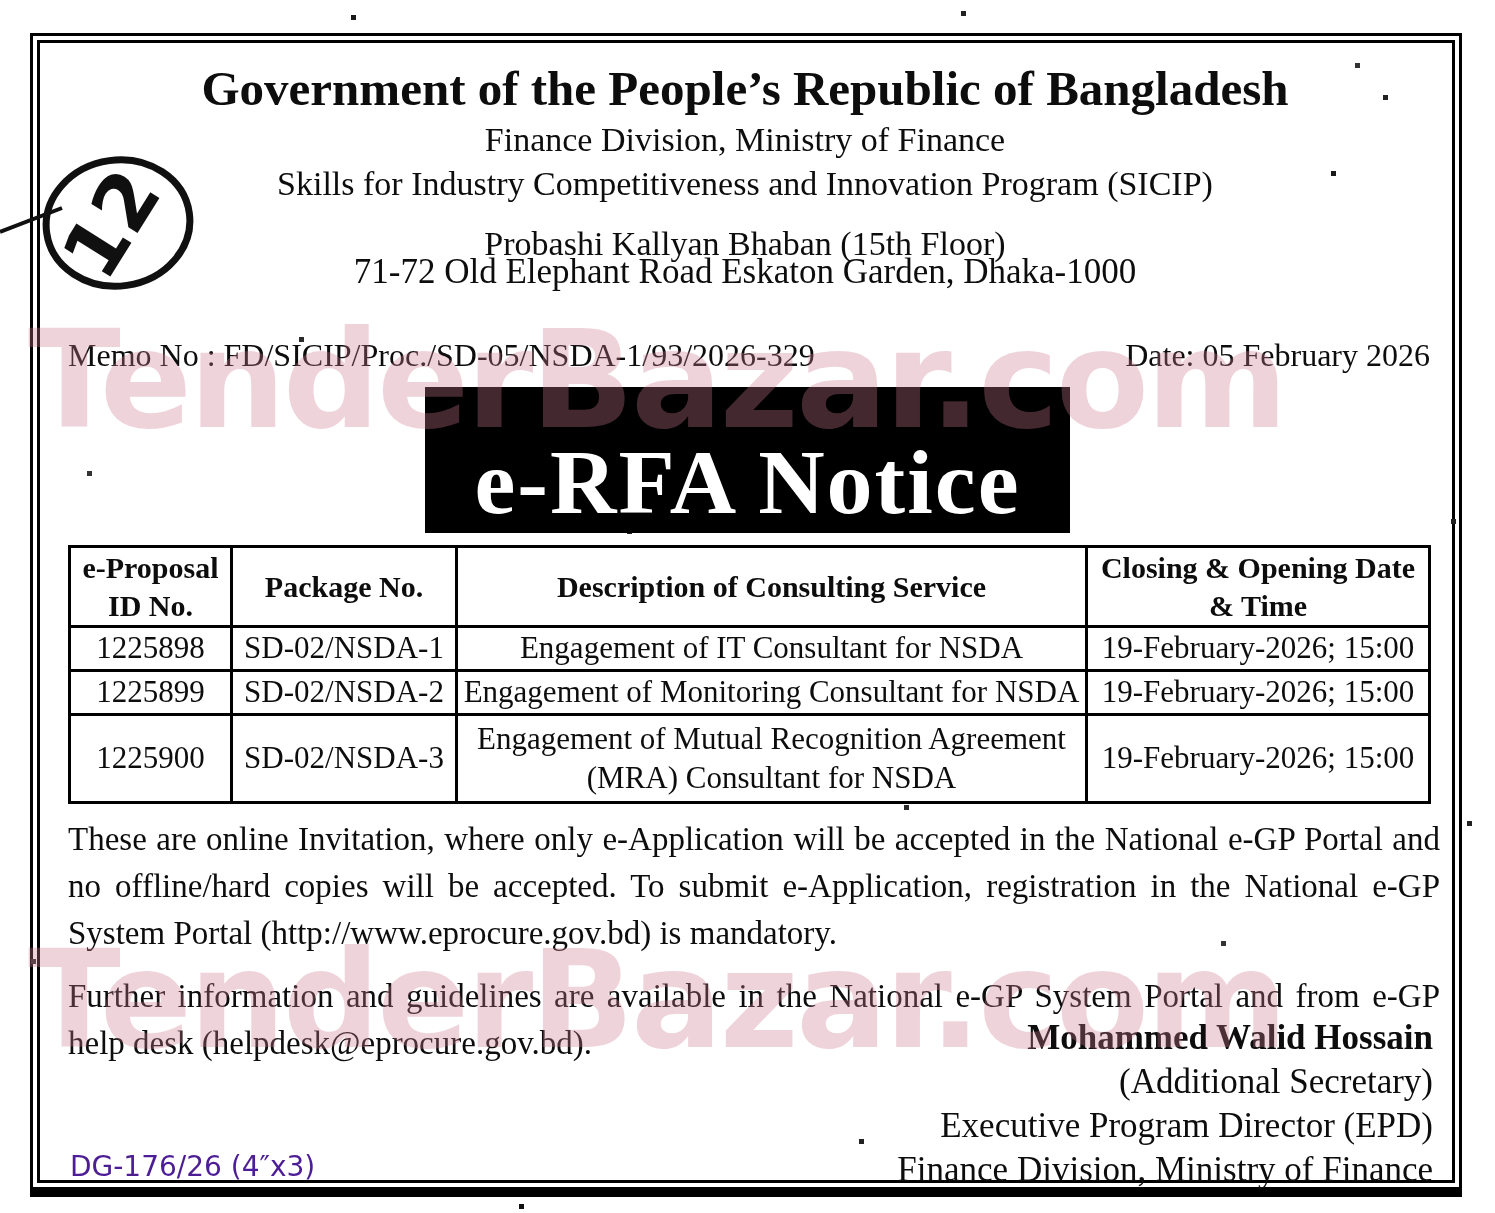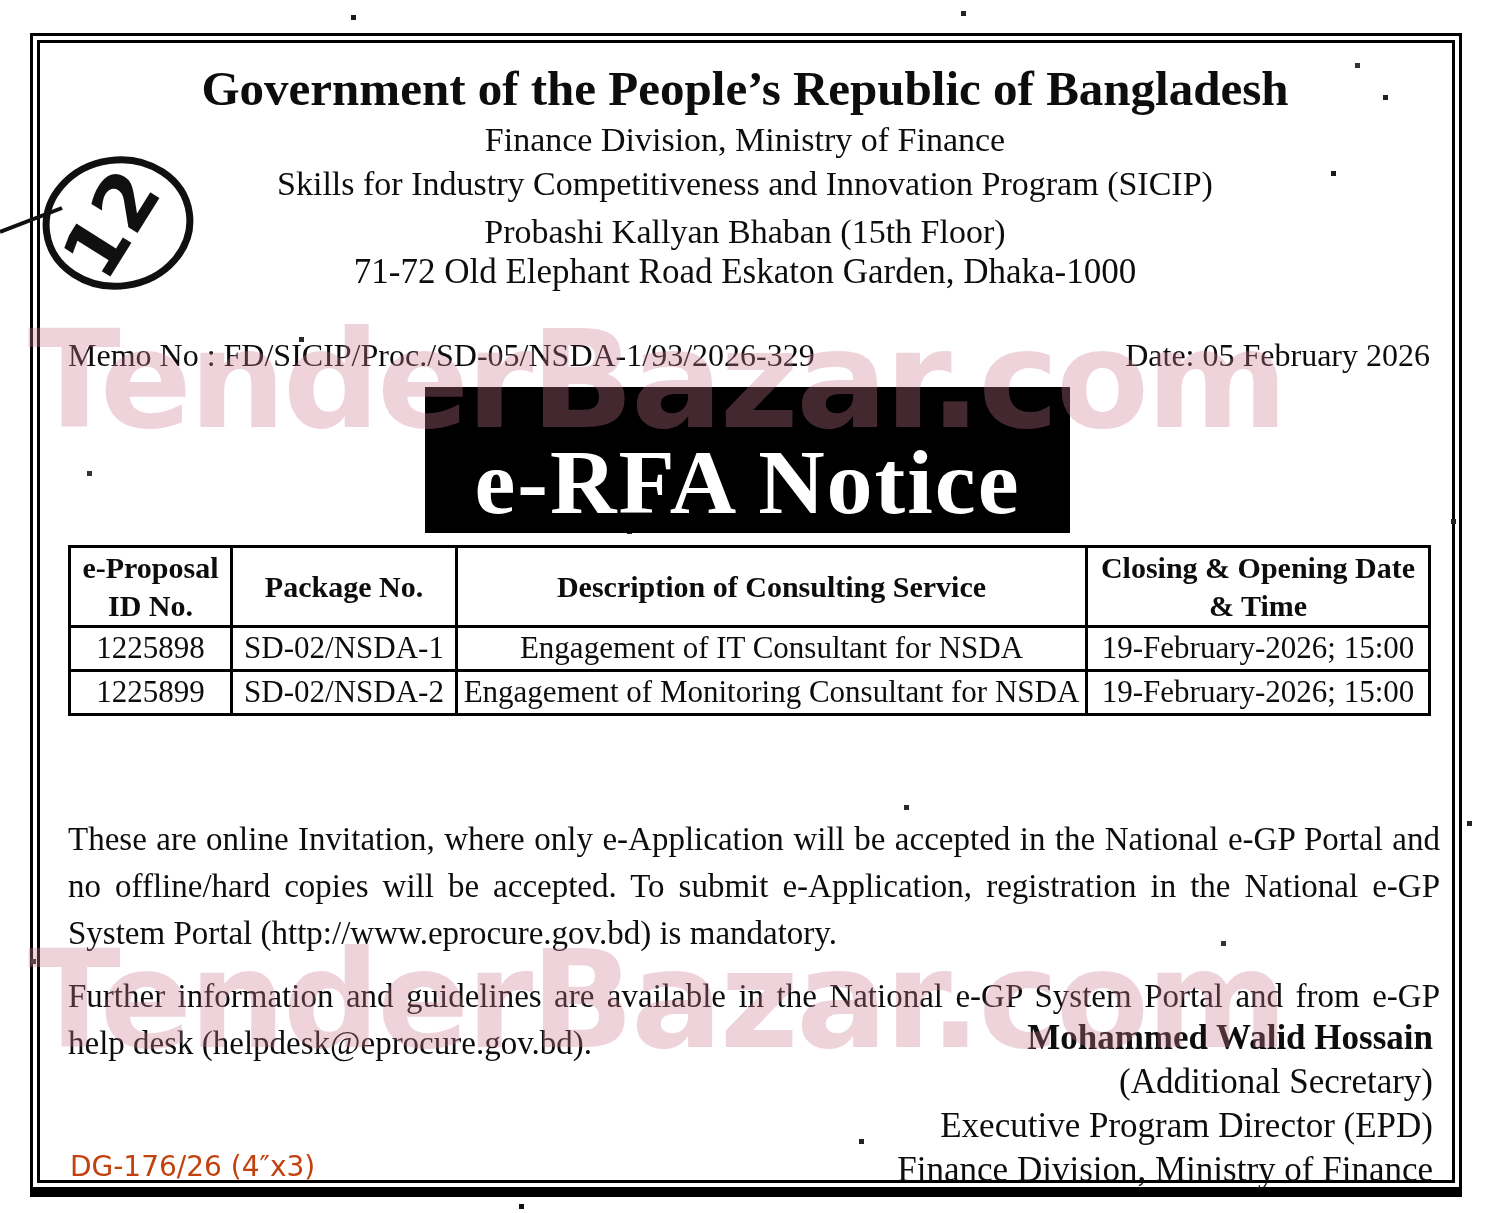--- a/index.html
+++ b/index.html
@@ -26,21 +26,21 @@
     color:rgba(205,122,146,0.33); white-space:nowrap;
     z-index:5; pointer-events:none;
   }
   .wm1 { top:312px; }
   .wm2 { top:932px; }
   
   .hline { position:absolute; left:45px; width:1400px; text-align:center; }
   .h-org      { top:60px;  font-size:49px; font-weight:bold; letter-spacing:0px; }
   .h-division { top:121px; font-size:34px; }
   .h-program  { top:165px; font-size:34px; }
-  .h-building { top:213px; font-size:34px; }
+  .h-building { top:225px; font-size:34px; }
   .h-address  { top:252px; font-size:35px; }
   .h-website  { top:295px; font-size:33px; }
   
   .memo-row {
     position:absolute; left:68px; top:337px; width:1362px;
     display:flex; justify-content:space-between; font-size:32px;
   }
   
   .banner {
     position:absolute; left:425px; top:387px; width:645px; height:146px;
@@ -75,21 +75,21 @@
   .body-text p + p { margin-top:16px; }
   
   .signature {
     position:absolute; right:62px; top:1016px; width:590px;
     text-align:right; font-size:35px; line-height:44px; z-index:1;
   }
   .signature .sig-name { font-weight:bold; }
   
   .dg-code {
     position:absolute; left:70px; top:1150px;
-    font-family:"DejaVu Sans", sans-serif; font-size:28px; color:#c2410c;
+    font-family:"DejaVu Sans", sans-serif; font-size:28px; color:#4c1d95;
   }
   
   .annotation { position:absolute; left:0px; top:150px; width:230px; height:180px; z-index:3; }
   .annotation text {
     font-family:"DejaVu Sans", sans-serif; font-size:78px; font-weight:bold; fill:#101010;
   }
   
   .specks {
     position:absolute; left:0; top:0; width:3px; height:3px; background:transparent;
     box-shadow: 352px 16px 0 1px #1a1a1a, 962px 12px 0 1px #222,
@@ -152,20 +152,26 @@
       <td>SD-02/NSDA-1</td>
       <td>Engagement of IT Consultant for NSDA</td>
       <td>19-February-2026; 15:00</td>
     </tr>
     <tr class="r2">
       <td>1225899</td>
       <td>SD-02/NSDA-2</td>
       <td>Engagement of Monitoring Consultant for NSDA</td>
       <td>19-February-2026; 15:00</td>
     </tr>
+    <tr class="r3">
+      <td>1225900</td>
+      <td>SD-02/NSDA-3</td>
+      <td>Engagement of Mutual Recognition Agreement (MRA) Consultant for NSDA</td>
+      <td>19-February-2026; 15:00</td>
+    </tr>
   </tbody>
     </table>
 
   <div class="body-text">
     <p>These are online Invitation, where only e-Application will be accepted in the National e-GP Portal and no offline/hard copies will be accepted. To submit e-Application, registration in the National e-GP System Portal (http://www.eprocure.gov.bd) is mandatory.</p>
     <p>Further information and guidelines are available in the National e-GP System Portal and from e-GP help desk (helpdesk@eprocure.gov.bd).</p>
   </div>
 
   <div class="signature">
     <div class="sig-name">Mohammed Walid Hossain</div>

